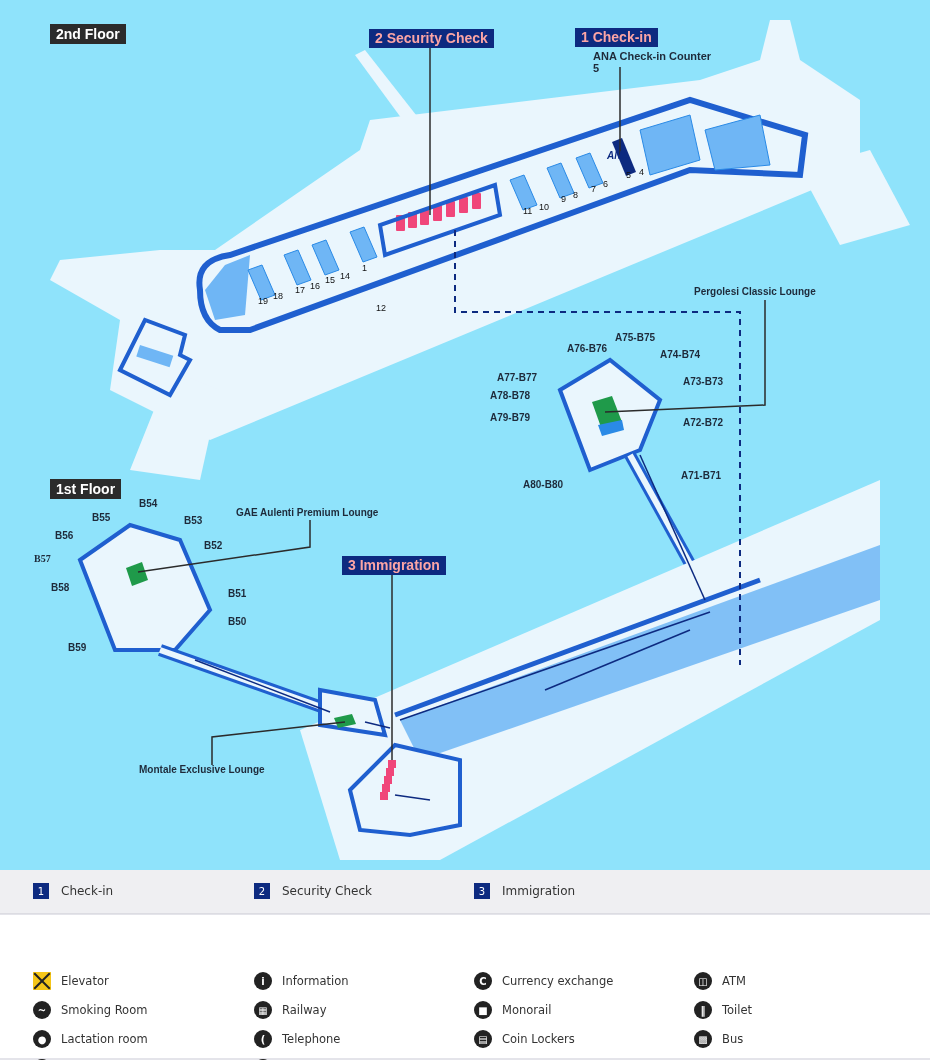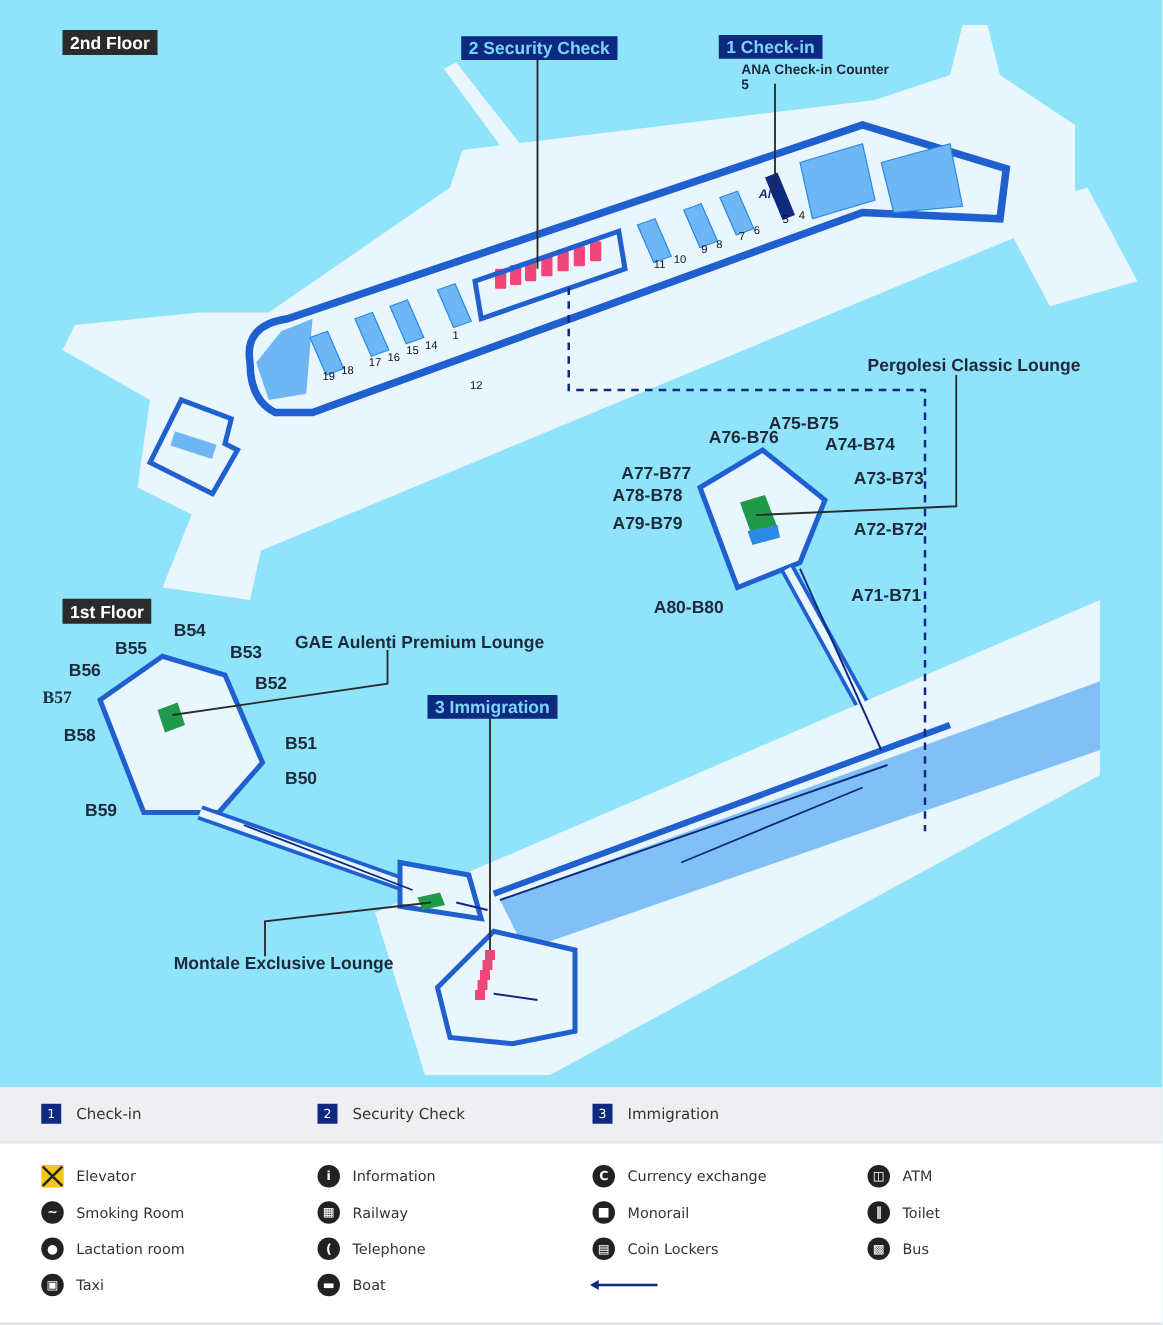--- a/index.html
+++ b/index.html
@@ -1,30 +1,30 @@
 <!DOCTYPE html>
 <html><head>
 <meta charset="utf-8">
 <style>
   * { box-sizing: border-box; margin: 0; padding: 0; }
   html, body { width: 930px; height: 1060px; background: #fff; overflow: hidden; }
   body { font-family: "Liberation Sans", sans-serif; position: relative; }
   .map { position: absolute; left: 0; top: 0; width: 930px; height: 870px; background: #8fe3fb; overflow: hidden; }
   .map svg { position: absolute; left: 0; top: 0; }
   .floor-tag { position: absolute; background: #2b2b2b; color: #fff; font-weight: bold; font-size: 14px; padding: 2px 6px; line-height: 16px; }
-  .step-tag { position: absolute; background: #0d2a80; color: #7dd3fc; font-weight: bold; font-size: 14px; padding: 1px 6px 2px 6px; line-height: 16px; white-space: nowrap; }
-  .lbl { position: absolute; font-size: 14px; font-weight: bold; color: #1e2a3a; white-space: nowrap; line-height: 12px; }
+  .step-tag { position: absolute; background: #0d2a80; color: #fca5a5; font-weight: bold; font-size: 14px; padding: 1px 6px 2px 6px; line-height: 16px; white-space: nowrap; }
+  .lbl { position: absolute; font-size: 10px; font-weight: bold; color: #1e2a3a; white-space: nowrap; line-height: 12px; }
   .sublbl { position: absolute; font-size: 11px; color: #1e2a3a; font-weight: bold; line-height: 11px; white-space: nowrap; margin-left: 17px; }
   .num { position: absolute; font-size: 9px; color: #111; white-space: nowrap; line-height: 9px; }
 
   .legend-top { position: absolute; left: 0; top: 870px; width: 930px; height: 44px; background: #efeff2; border-bottom: 1px solid #dcdce2; }
   .legend-top .item { position: absolute; top: 13px; display: flex; align-items: center; font-size: 12px; color: #333; font-family: "DejaVu Sans", sans-serif; }
   .numbox { width: 16px; height: 16px; background: #0d2a80; color: #fff; font-size: 10px; display: inline-flex; align-items: center; justify-content: center; margin-right: 12px; }
   .legend-main { position: absolute; left: 0; top: 914px; width: 930px; height: 146px; background: #fff; border-top: 1px solid #e4e4ea; border-bottom: 2px solid #e4e4ea; }
-  .leg { position: absolute; display: flex; align-items: center; font-size: 11.5px; color: #333; font-family: "DejaVu Sans", sans-serif; height: 20px; }
+  .leg { position: absolute; display: flex; align-items: center; font-size: 11.5px; color: #333; font-family: "DejaVu Sans", sans-serif; height: 20px; margin-top: 40px; }
   .ico { width: 18px; height: 18px; border-radius: 50%; background: #222; margin-right: 10px; position: relative; display: inline-flex; align-items: center; justify-content: center; color: #fff; font-size: 10px; font-weight: bold; flex: none; }
   .ico.elev { border-radius: 0; background: #f5c518; }
   .ico.elev::before, .ico.elev::after { content: ""; position: absolute; left: -2px; top: 8px; width: 22px; height: 2px; background: #222; }
   .ico.elev::before { transform: rotate(45deg); }
   .ico.elev::after { transform: rotate(-45deg); }
   .arrowline { width: 52px; height: 2px; background: #0d2a80; margin-right: 10px; position: relative; flex: none; }
   .arrowline::before { content: ""; position: absolute; left: -2px; top: -3px; border-right: 7px solid #0d2a80; border-top: 4px solid transparent; border-bottom: 4px solid transparent; }
 </style>
 </head>
 <body>

